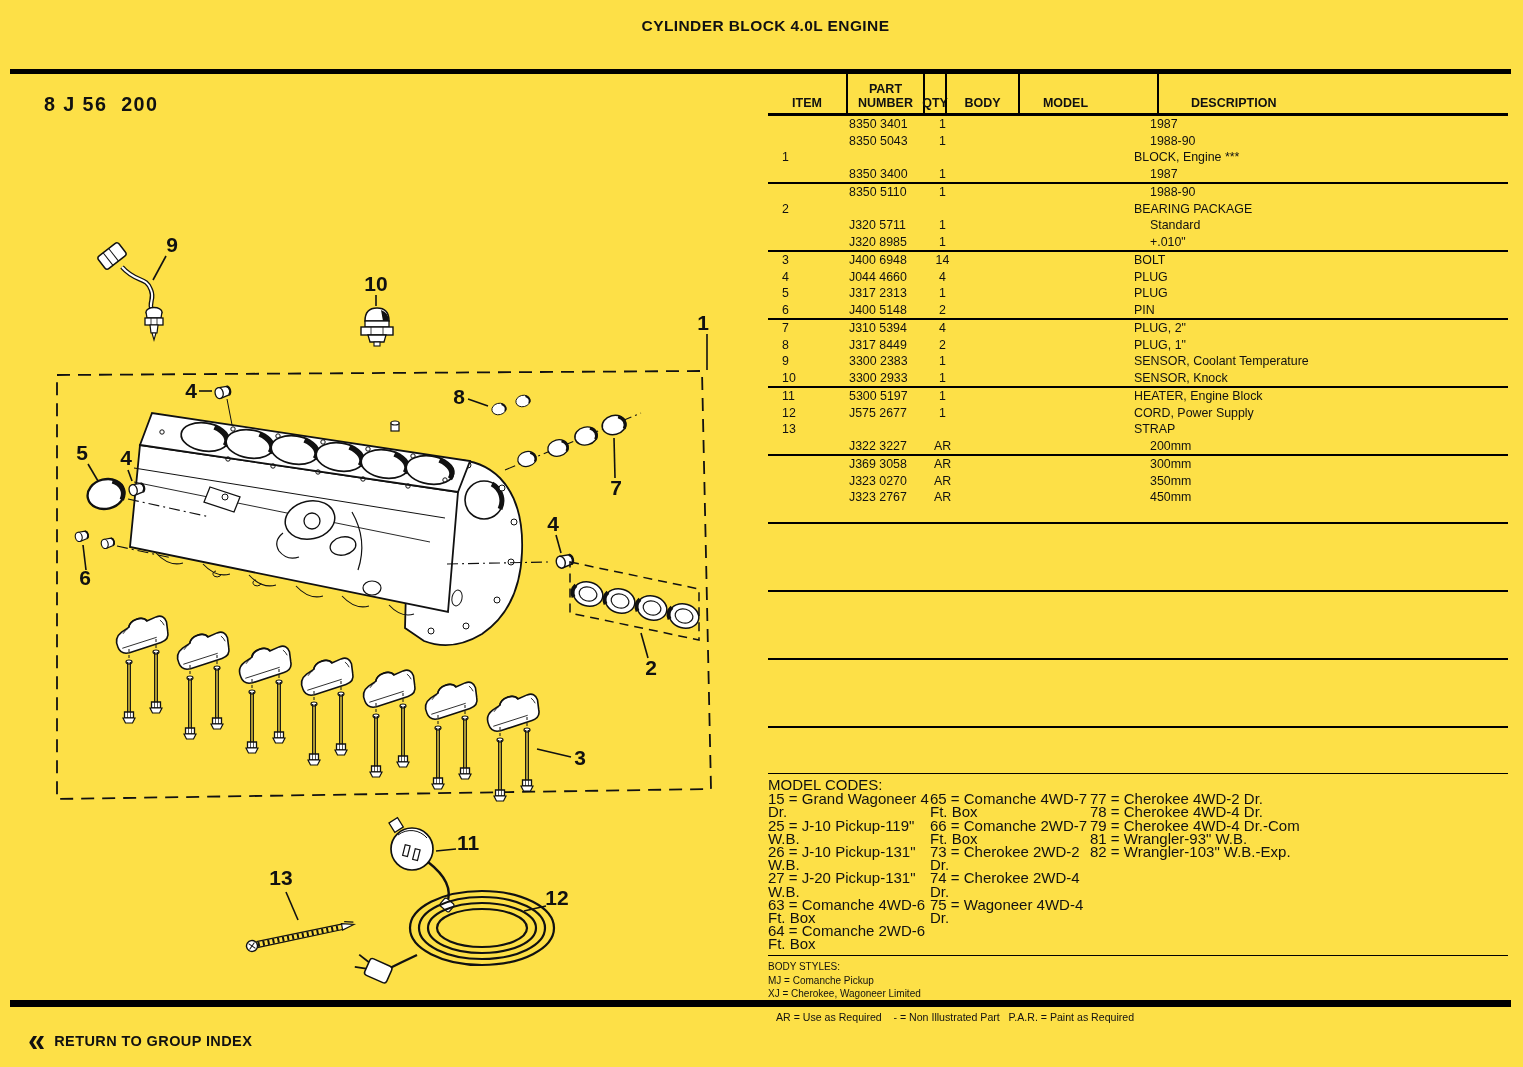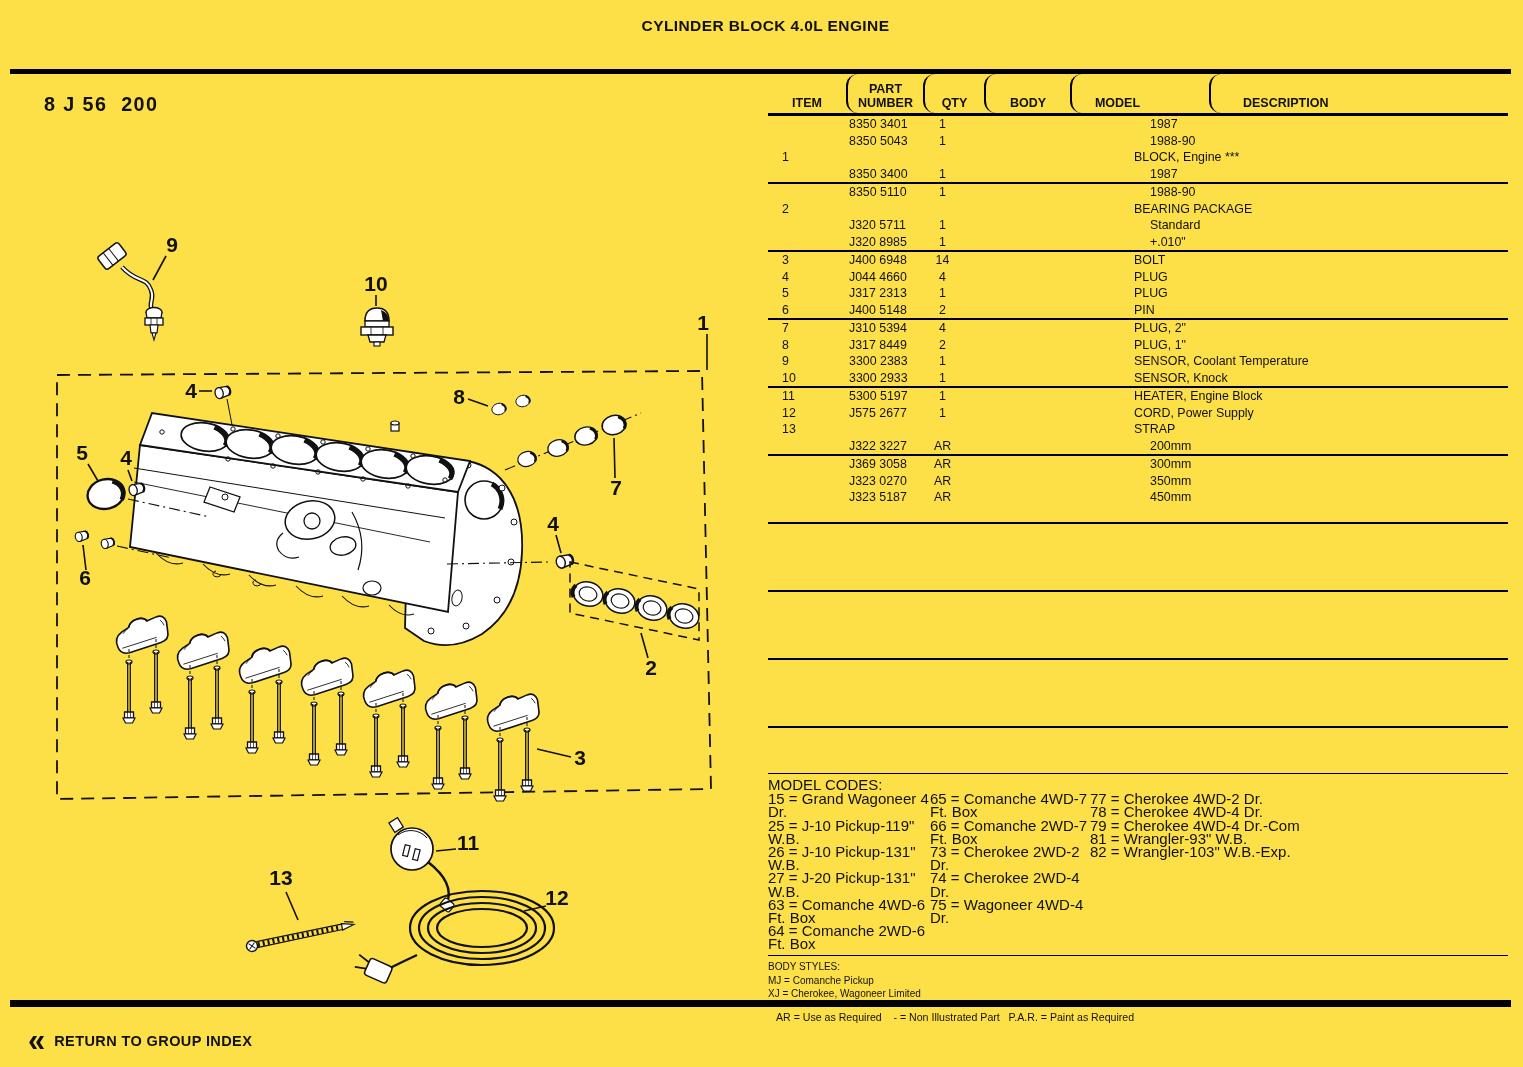--- a/index.html
+++ b/index.html
@@ -11,22 +11,22 @@
   .t1{font-size:15.5px;letter-spacing:.4px;white-space:pre;}
   .t2{font-size:14.5px;margin-top:5px;white-space:pre;}
   .rule-top{position:absolute;left:10px;top:69px;width:1501px;height:5px;background:#000;}
   .stamp{position:absolute;left:44px;top:92px;font-size:21px;font-weight:bold;letter-spacing:1.5px;
          transform:scaleX(.94);transform-origin:left top;white-space:pre;}
 
   
   .rpane{position:absolute;left:768px;top:74px;width:740px;}
   .thead{display:flex;height:39px;border-bottom:3px solid #000;font-weight:bold;font-size:12.5px;}
   .th{display:flex;align-items:flex-end;justify-content:center;padding-bottom:3px;box-sizing:border-box;}
-  .th + .th{border-left:2px solid #000;border-radius:12px;}
-  .h-item{width:78px;}.h-part{width:77px;}.h-qty{width:61px;}.h-body{width:86px;}.h-model{width:93px;}
+  .th + .th{border-left:2px solid #000;}
+  .h-item{width:78px;}.h-part{width:77px;}.h-qty{width:22px;}.h-body{width:73px;}.h-model{width:93px;}
   .h-desc{flex:1;justify-content:flex-start;padding-left:32px;margin-left:46px;}
   .two{flex-direction:column;line-height:13.5px;align-items:center;justify-content:flex-end;}
 
   .tgroup{border-bottom:2.5px solid #000;min-height:66px;box-sizing:content-box;}
   .tgroup.g1{min-height:40.5px;display:flex;flex-direction:column;justify-content:flex-end;}
   .trow{display:flex;height:16.5px;line-height:16.5px;font-size:12.4px;white-space:pre;}
   .c{box-sizing:border-box;overflow:visible;}
   .ci{width:78px;padding-left:14px;}
   .cp{width:77px;padding-left:3px;}
   .cq{width:39px;text-align:center;}
@@ -545,21 +545,21 @@
         <span class="c ci"></span>
         <span class="c cp">J323 0270</span>
         <span class="c cq">AR</span>
         <span class="c cb"></span>
         <span class="c cm"></span>
         <span class="c cd ind">350mm</span>
       </div>
 
       <div class="trow">
         <span class="c ci"></span>
-        <span class="c cp">J323 5187</span>
+        <span class="c cp">J323 2767</span>
         <span class="c cq">AR</span>
         <span class="c cb"></span>
         <span class="c cm"></span>
         <span class="c cd ind">450mm</span>
       </div>
     </div>
     <div class="tgroup"></div>
     <div class="tgroup"></div>
     <div class="tgroup"></div>
 

